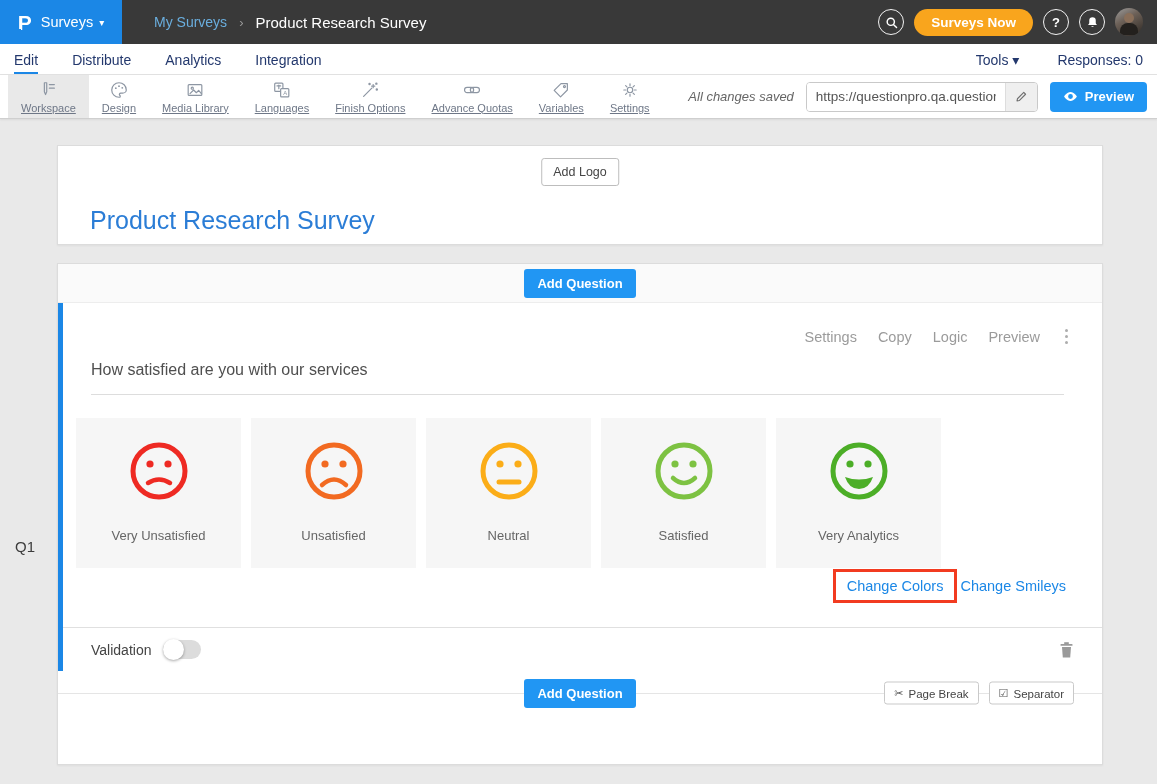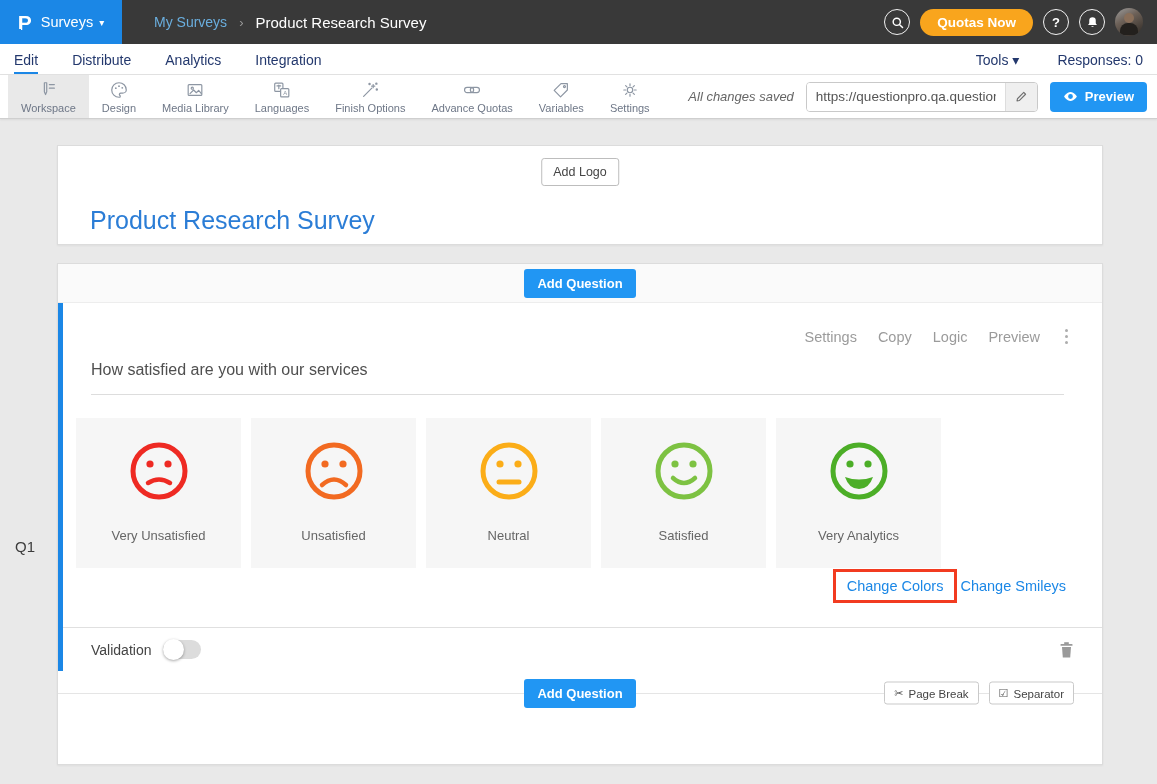--- a/index.html
+++ b/index.html
@@ -28,21 +28,21 @@
   .nav-tab { font-size:14px; font-weight:500; color:#23386d; margin-right:34px; padding-bottom:6px; cursor:pointer; }
   .nav-tab.active { border-bottom:2px solid #1b87e6; padding-bottom:4px; }
   .nav-right { margin-left:auto; display:flex; gap:38px; padding-bottom:6px; font-size:14px; font-weight:500; color:#23386d; }
   .nav-right .item { cursor:pointer; }
 
   
   .toolbar { height:44px; background:#fff; border-bottom:1px solid #cfcfcf; box-shadow:0 1px 2px rgba(0,0,0,.07); display:flex; align-items:stretch; padding-left:8px; position:relative; z-index:2; }
   .tool { display:flex; flex-direction:column; align-items:center; justify-content:center; gap:2px; padding:0 13px; cursor:pointer; }
   .tool.active { background:#e9e9e9; }
   .tool svg { stroke:#8d96a3; fill:none; stroke-width:1.3; stroke-linecap:round; stroke-linejoin:round; }
-  .tool-label { font-size:11px; color:#6e7787; white-space:nowrap; }
+  .tool-label { font-size:11px; color:#6e7787; white-space:nowrap;text-decoration:underline; }
   .toolbar-right { margin-left:auto; display:flex; align-items:center; gap:12px; padding-right:10px; }
   .saved { font-style:italic; font-size:13px; color:#666; }
   .url-box { display:flex; border:1px solid #c9c9c9; border-radius:4px; overflow:hidden; height:30px; background:#fff; }
   .url-input { border:none; outline:none; width:198px; padding:0 9px; font-size:13.5px; color:#555; font-family:"Liberation Sans",sans-serif; }
   .pencil-btn { width:32px; background:#efefef; border-left:1px solid #ddd; display:flex; align-items:center; justify-content:center; cursor:pointer; }
   .preview-btn { background:#2196f3; color:#fff; font-weight:700; font-size:13px; border:none; border-radius:4px; height:30px; padding:0 13px; display:flex; align-items:center; gap:7px; cursor:pointer; }
 
   
   .page { position:relative; height:665px; background:#e9e9e9; }
   .qnum { position:absolute; left:15px; top:419px; font-size:15px; font-weight:500; color:#3c3c3c; }
@@ -102,21 +102,21 @@
     <span class="bc-sep">›</span>
     <span class="bc-current">Product Research Survey</span>
   </nav>
   <div class="topbar-right">
     <div class="icon-circle">
       <svg width="13" height="13" viewBox="0 0 18 18" fill="none" stroke="#fff" stroke-width="2" stroke-linecap="round">
           <circle cx="8" cy="8" r="5"></circle>
           <line x1="12" y1="12" x2="16" y2="16"></line>
         </svg>
     </div>
-    <button class="upgrade-btn">Quotas Now</button>
+    <button class="upgrade-btn">Surveys Now</button>
     <div class="icon-circle">
         <span>?</span>
       </div>
     <div class="icon-circle">
       <svg width="13" height="13" viewBox="0 0 20 20" fill="#fff">
           <path d="M10 2a5 5 0 0 0-5 5v4l-1.8 2.8h13.6L15 11V7a5 5 0 0 0-5-5z"></path>
           <path d="M8.2 15.2a1.9 1.9 0 0 0 3.6 0z"></path>
         </svg>
     </div>
     <div class="avatar"></div>

